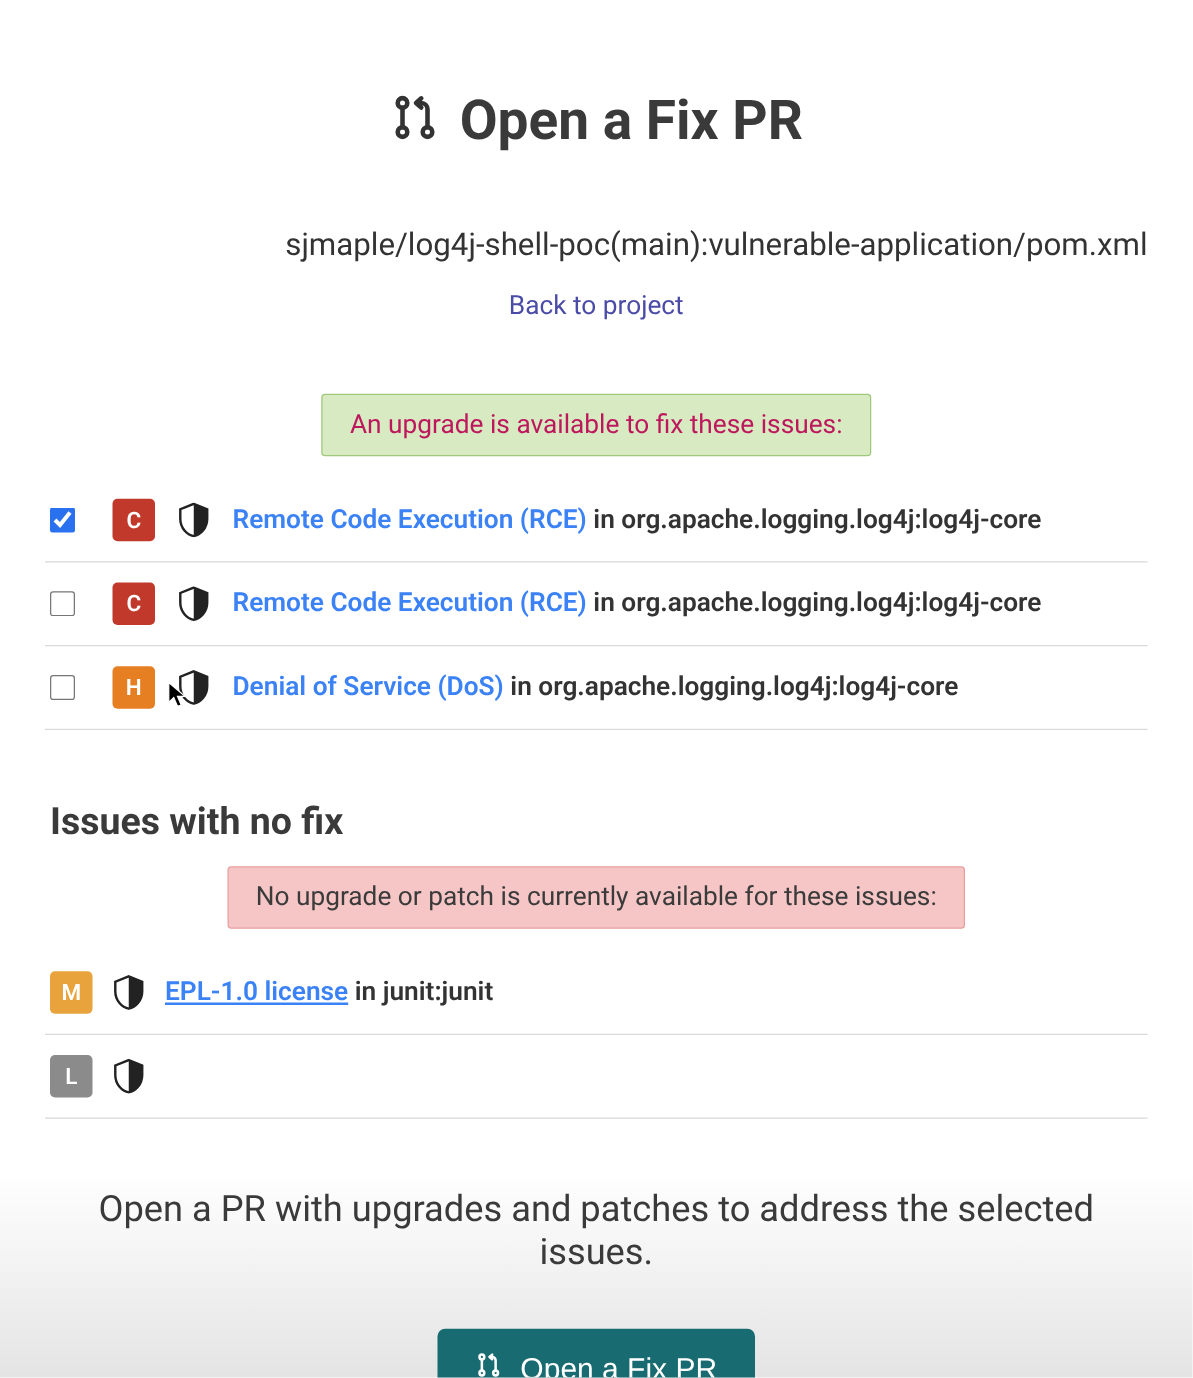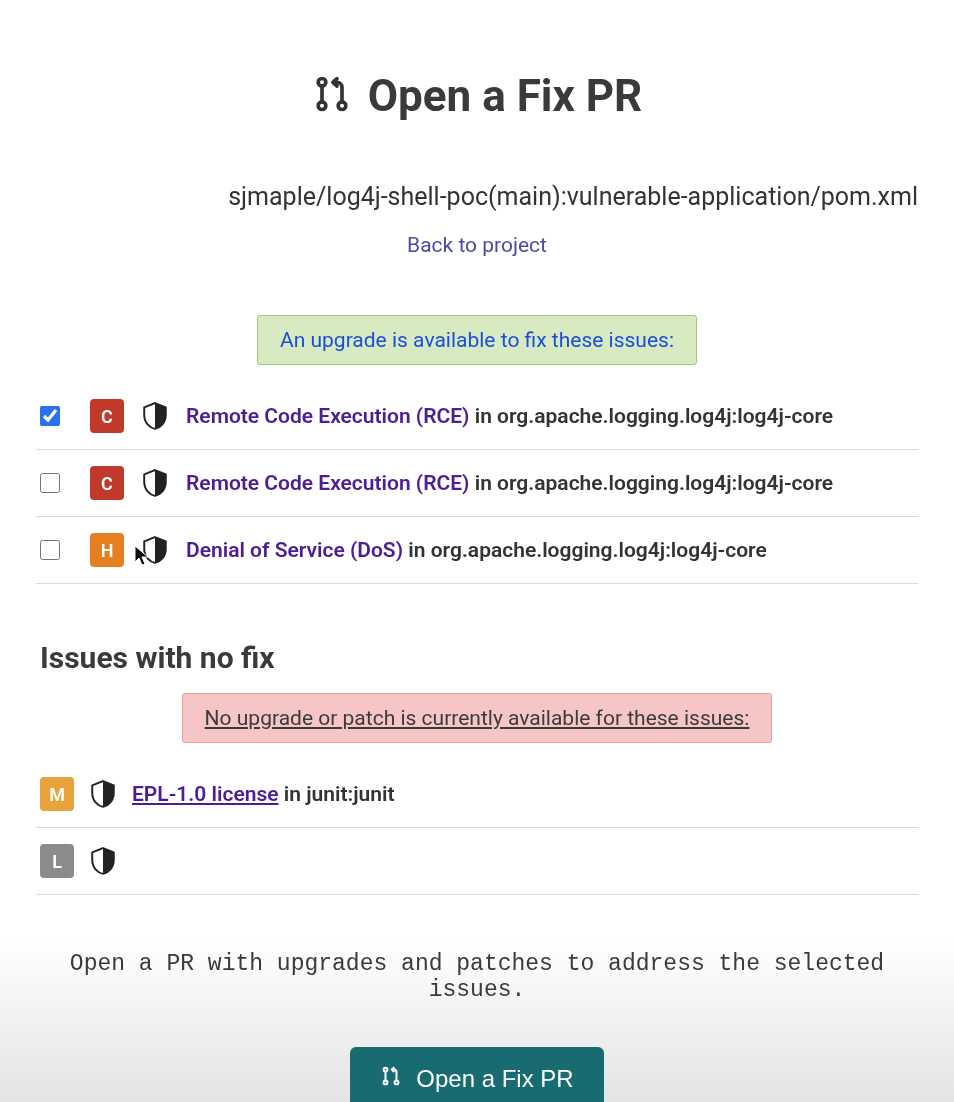--- a/index.html
+++ b/index.html
@@ -49,22 +49,22 @@
   }
   .banner {
     display: block;
     margin: 0 auto 28px auto;
     padding: 12px 22px;
     font-size: 21px;
     border: 1px solid;
     border-radius: 3px;
     width: fit-content;
   }
-  .banner-green { background: #d7eac2; border-color: #9fc87a; color: #1d4ed8; }
-  .banner-red   { background: #f6c6c6; border-color: #e89e9e; color: #3b3b3b; text-decoration: underline; }
+  .banner-green { background: #d7eac2; border-color: #9fc87a; color: #be185d; }
+  .banner-red   { background: #f6c6c6; border-color: #e89e9e; color: #3b3b3b; }
 
   .issue-list { }
   .issue-row {
     display: flex;
     align-items: center;
     gap: 18px;
     padding: 16px 4px;
     border-bottom: 1px solid #d9d9d9;
     font-size: 21px;
   }
@@ -82,31 +82,30 @@
     border-radius: 4px;
     flex-shrink: 0;
   }
   .sev-C { background: #c0392b; }
   .sev-H { background: #e67e22; }
   .sev-M { background: #e8a33d; }
   .sev-L { background: #8b8b8b; }
   .shield-icon { flex-shrink:0; display:inline-flex; }
   .shield-icon svg { width: 26px; height: 28px; }
   .issue-text { flex: 1; }
-  .issue-link { color: #4c1d95; font-weight: 600; text-decoration: none; }
+  .issue-link { color: #3b82f6; font-weight: 600; text-decoration: none; }
   .issue-link.underlined { text-decoration: underline; }
   .issue-in { font-weight: 600; color: #333; margin-top: 24px; }
   .issues-section { margin-bottom: 56px; }
   .nofix-section .issue-row { gap: 16px; }
   .helper-text {
     text-align: center;
-    font-size: 23px;
+    font-size: 29px;
     color: #3a3a3a;
     margin: 44px 0 44px 0;
-    font-family: Liberation Mono, monospace;
   }
   .cta-wrap { text-align: center; }
   .cta-button {
     display: inline-flex;
     align-items: center;
     gap: 14px;
     background: #186b70;
     color: #fff;
     font-size: 24px;
     padding: 18px 30px;

